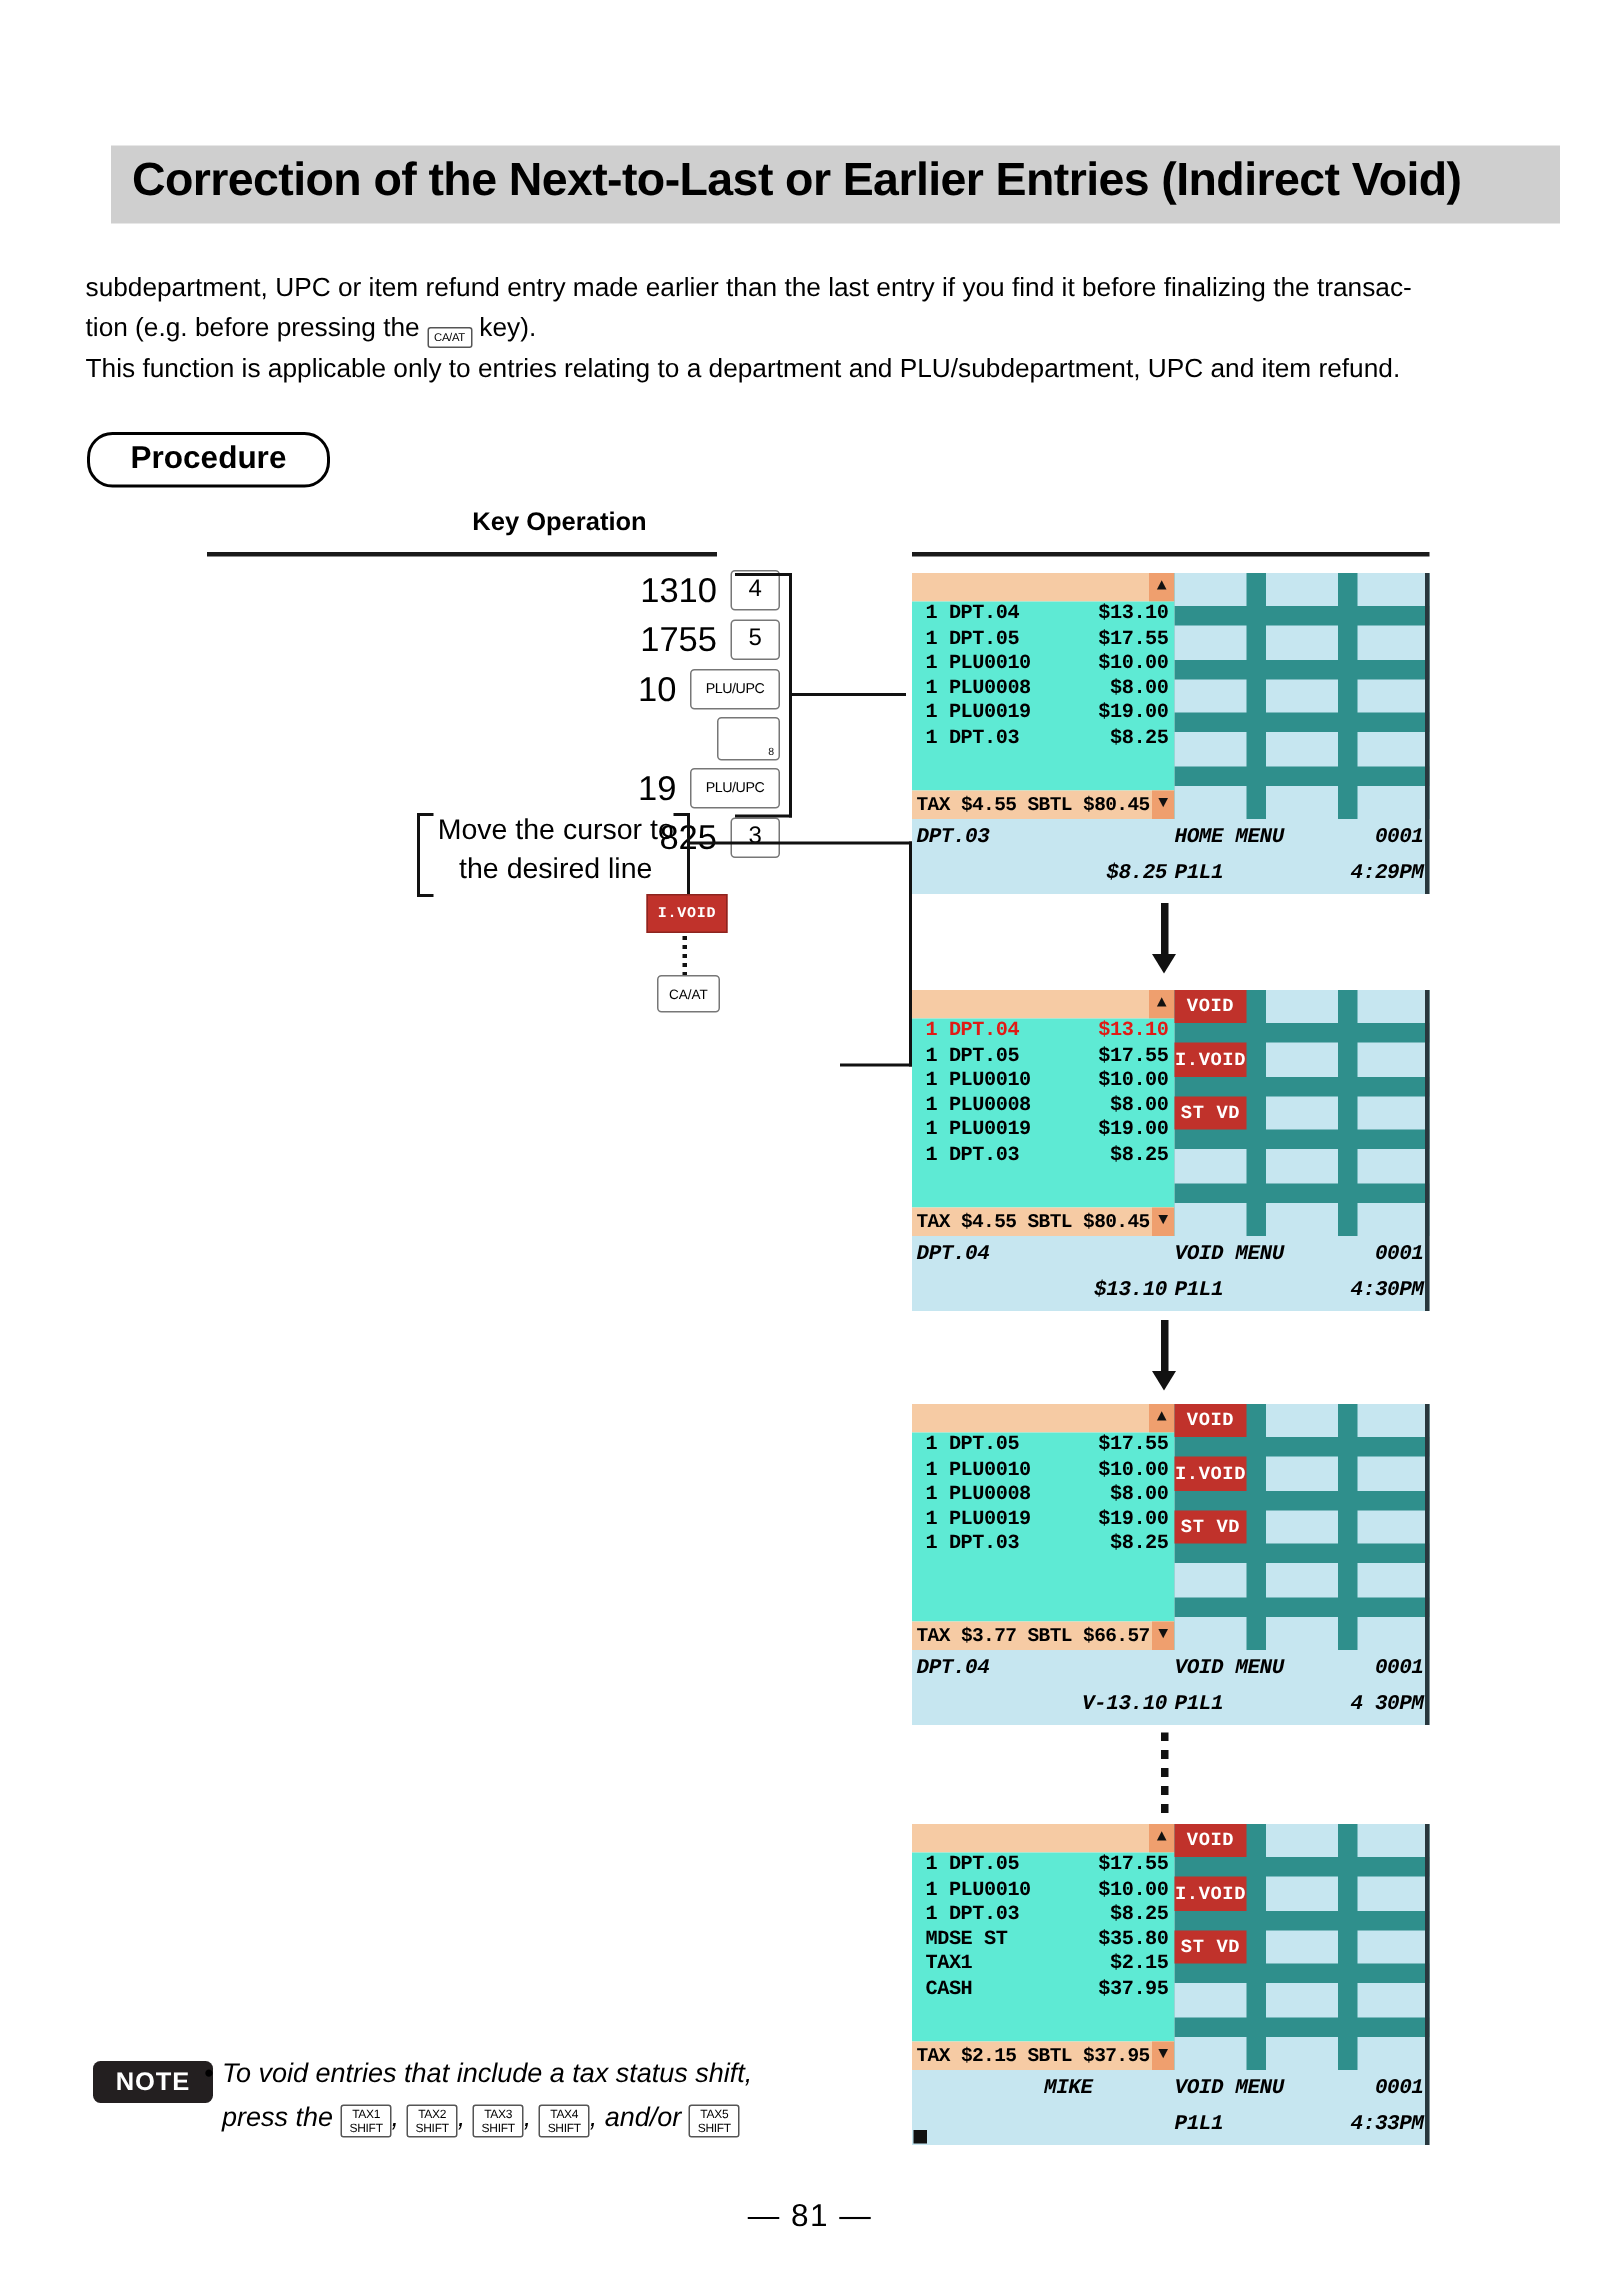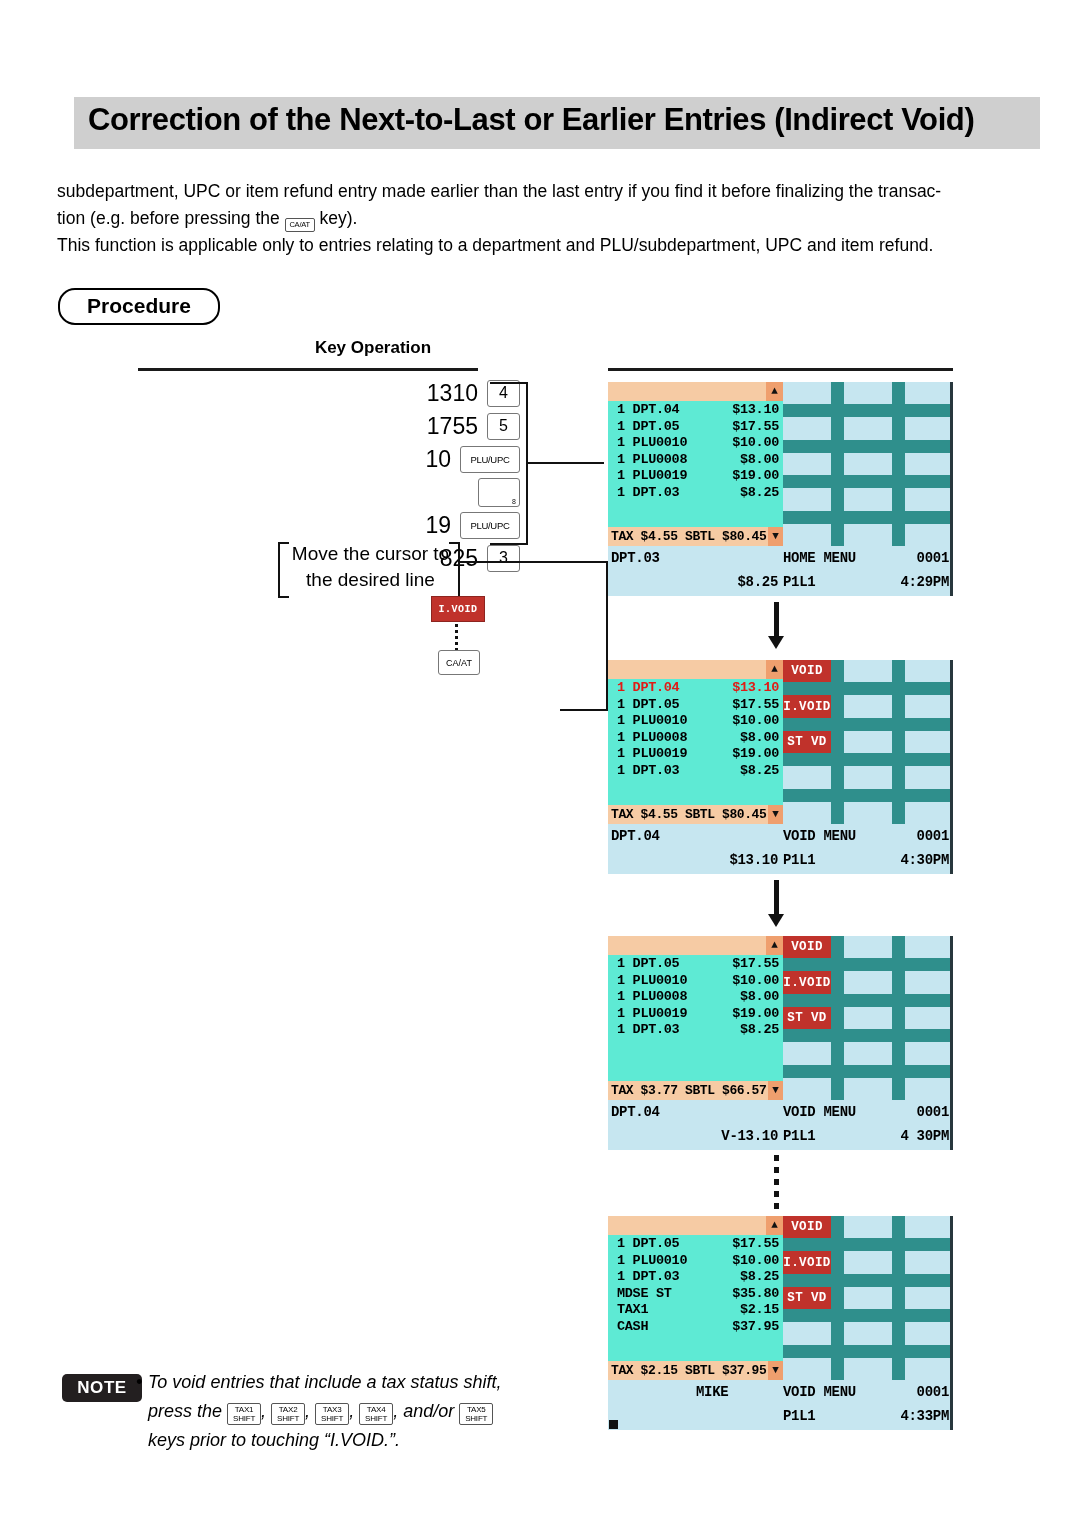--- a/index.html
+++ b/index.html
@@ -148,21 +148,21 @@
   .pos .kcell.red{
     background:#c0322b;color:#fff;font-size:12.5px;font-weight:bold;
     display:flex;align-items:center;justify-content:center;letter-spacing:0.4px;
   }
   .pos .statusbar{
     position:absolute;left:0;top:164px;width:345px;height:50px;
     background:#c6e6f0;box-sizing:border-box;
   }
   .pos .statusbar .sline{
     position:relative;height:24px;font-size:14px;line-height:24px;
-    font-weight:bold;letter-spacing:-0.3px;
+    font-weight:bold;letter-spacing:-0.3px;font-style:italic;
   }
   .pos .statusbar .s-l{position:absolute;left:3px;}
   .pos .statusbar .s-c{position:absolute;left:175px;}
   .pos .statusbar .s-r{position:absolute;right:4px;}
   .pos .statusbar .s-mid{position:absolute;left:88px;}
   .pos .statusbar .s-amt{position:absolute;left:78px;width:92px;text-align:right;}
   .pos .outline{
     position:absolute;left:0;top:0;width:345px;height:214px;
     border-right:3px solid #28373d;box-sizing:border-box;pointer-events:none;
   }
@@ -558,17 +558,17 @@
     <span class="bullet">•</span>
     <div>To void entries that include a tax status shift,</div>
     <div>
       <span>press the</span>
       <span class="tax-key"><span>TAX1</span><br><span>SHIFT</span></span><span>,</span>
       <span class="tax-key"><span>TAX2</span><br><span>SHIFT</span></span><span>,</span>
       <span class="tax-key"><span>TAX3</span><br><span>SHIFT</span></span><span>,</span>
       <span class="tax-key"><span>TAX4</span><br><span>SHIFT</span></span><span>, and/or</span>
       <span class="tax-key"><span>TAX5</span><br><span>SHIFT</span></span>
     </div>
-    <div>keys prior to touching “I.VOID.”.</div>
-  </div>
-
+  </div>
+
+  <div class="pagenum">— 81 —</div>
 
 </div>
 
 </body></html>

